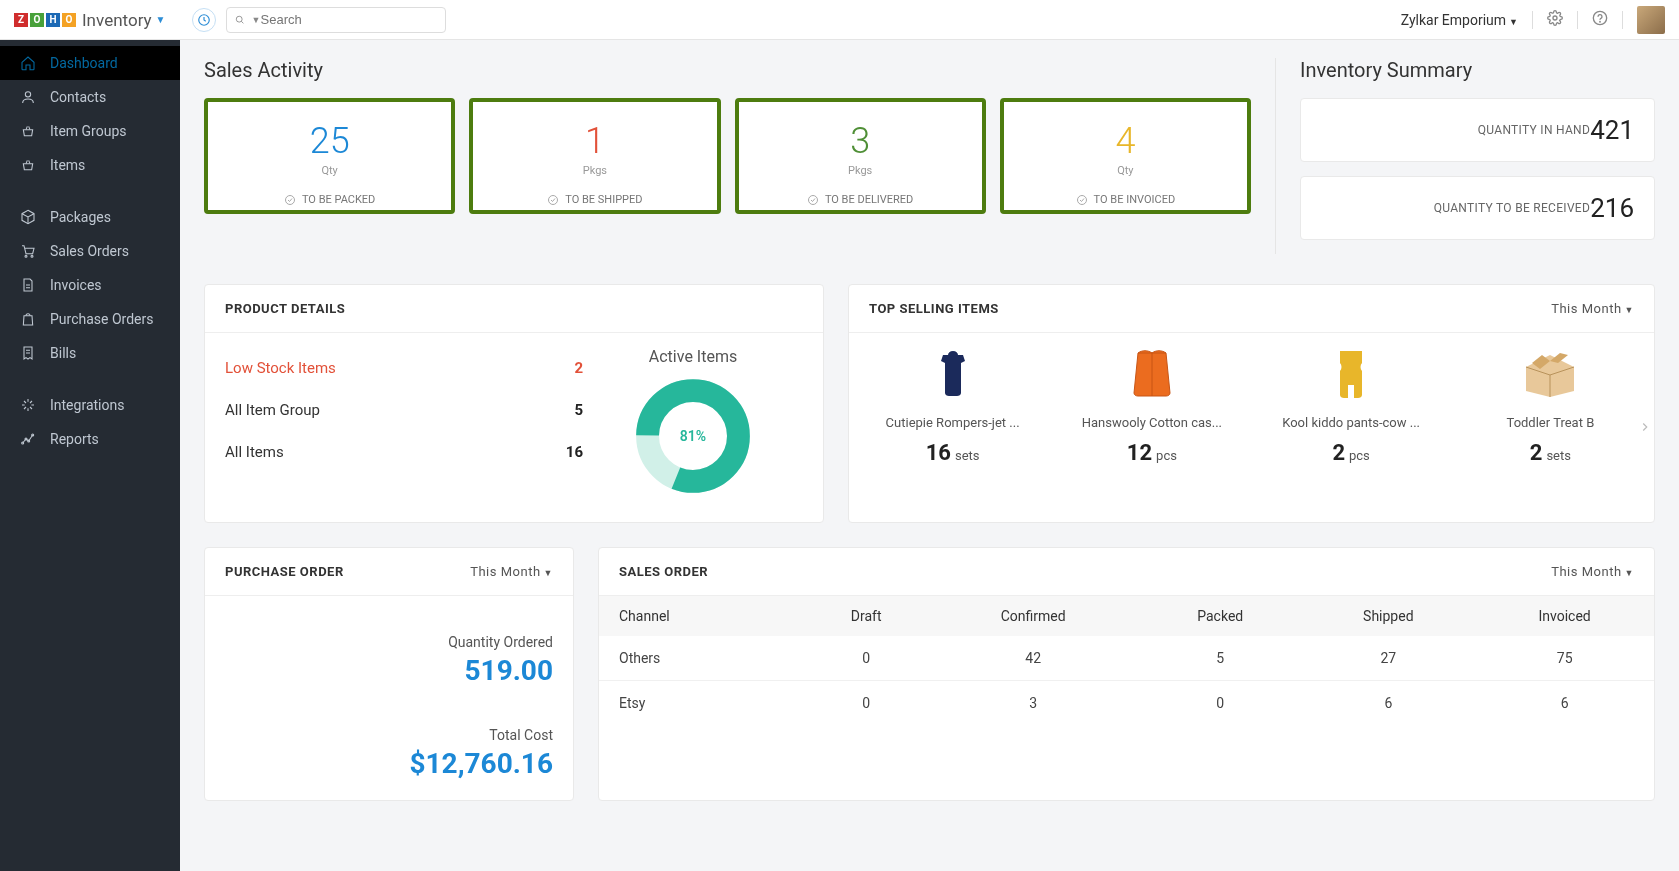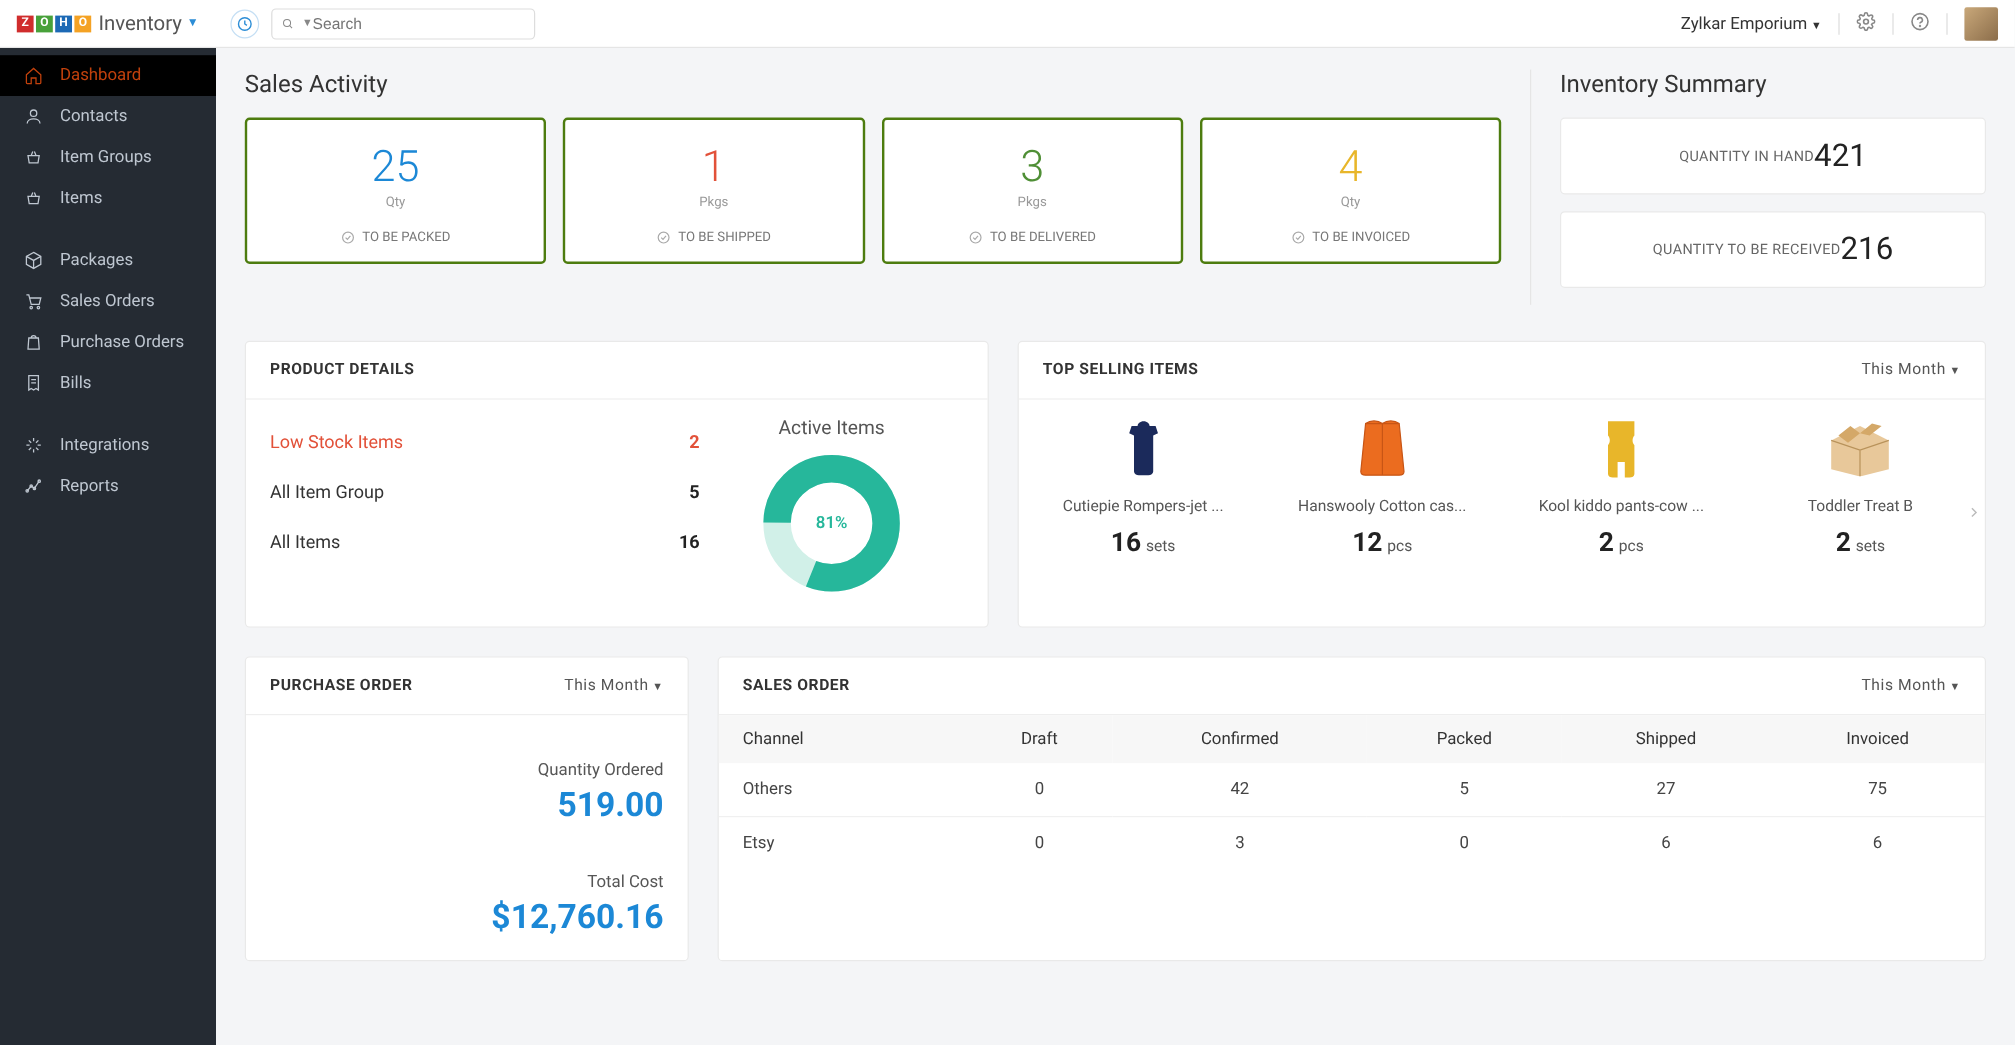--- a/index.html
+++ b/index.html
@@ -16,33 +16,33 @@
 .searchbox input{border:none;outline:none;flex:1;font-size:13px;color:#333}
 .top-right{margin-left:auto;display:flex;align-items:center;gap:14px}
 .org{color:#333;font-size:14px}
 .top-icon{color:#888;cursor:pointer}
 .divider{width:1px;height:18px;background:#ddd}
 .avatar{width:28px;height:28px;background:linear-gradient(135deg,#c9a87a,#8b6d4a);border-radius:2px}
 .shell{display:flex;min-height:calc(100vh - 40px)}
 .sidebar{width:180px;background:#252b33;color:#bfc7d1;padding-top:6px}
 .nav-group{margin-bottom:18px}
 .nav-item{height:34px;display:flex;align-items:center;padding:0 20px;gap:14px;cursor:pointer;font-size:14px}
-.nav-item.active{background:#000;color:#c2410c}
+.nav-item.active{background:#000;color:#0369a1}
 .nav-item svg{width:16px;height:16px}
 .main{flex:1;padding:18px 24px}
 .row1{display:flex;gap:24px;margin-bottom:30px}
 .sales-activity{flex:1}
 .sec-title{font-size:20px;font-weight:400;color:#333;margin-bottom:16px}
 .activity-cards{display:flex;gap:14px}
-.act-card{flex:1;background:#fff;border:2px solid #4d7c0f;border-radius:4px;padding:18px 8px 14px;text-align:center}
+.act-card{flex:1;background:#fff;border:4px solid #4d7c0f;border-radius:4px;padding:18px 8px 4px;text-align:center}
 .act-num{font-size:36px;font-weight:300}
 .act-unit{font-size:11px;color:#999;margin-top:2px}
 .act-status{font-size:11px;color:#777;margin-top:16px;display:flex;align-items:center;justify-content:center;gap:6px}
 .inv-summary{width:380px;border-left:1px solid #e5e5e5;padding-left:24px}
-.inv-row{background:#fff;border:1px solid #e9e9e9;border-radius:4px;padding:16px 20px;display:flex;align-items:center;justify-content:center;margin-bottom:14px}
+.inv-row{background:#fff;border:1px solid #e9e9e9;border-radius:4px;padding:16px 20px;display:flex;align-items:center;justify-content:flex-end;margin-bottom:14px}
 .inv-label{font-size:12px;color:#666;letter-spacing:.3px}
 .inv-val{font-size:26px;font-weight:400;color:#222}
 .row2{display:flex;gap:24px;margin-bottom:24px}
 .panel{background:#fff;border:1px solid #e9e9e9;border-radius:4px}
 .panel-hd{padding:16px 20px;font-size:13px;font-weight:700;letter-spacing:.5px;color:#333;display:flex;align-items:center;justify-content:space-between}
 .period{font-size:13px;color:#555;font-weight:400;cursor:pointer}
 .product-details{width:620px}
 .pd-body{display:flex;padding:14px 20px 26px;border-top:1px solid #eee}
 .pd-list{flex:1}
 .pd-row{display:flex;justify-content:space-between;padding:12px 0;font-size:15px}
@@ -167,20 +167,27 @@
         <div class="nav-item">
           <svg viewBox="0 0 24 24" fill="none" stroke="currentColor" stroke-width="1.6">
             <circle cx="9" cy="20" r="1.5"></circle>
             <circle cx="18" cy="20" r="1.5"></circle>
             <path d="M3 4h3l3 12h10l2-8H7"></path>
           </svg>
           <span>Sales Orders</span>
         </div>
         <div class="nav-item">
           <svg viewBox="0 0 24 24" fill="none" stroke="currentColor" stroke-width="1.6">
+            <path d="M6 3h9l3 3v15H6z"></path>
+            <path d="M9 12h6M9 16h6"></path>
+          </svg>
+          <span>Invoices</span>
+        </div>
+        <div class="nav-item">
+          <svg viewBox="0 0 24 24" fill="none" stroke="currentColor" stroke-width="1.6">
             <path d="M6 7h12l1 14H5z"></path>
             <path d="M9 7a3 3 0 0 1 6 0"></path>
           </svg>
           <span>Purchase Orders</span>
         </div>
         <div class="nav-item">
           <svg viewBox="0 0 24 24" fill="none" stroke="currentColor" stroke-width="1.6">
             <path d="M6 3h12v18l-3-2-3 2-3-2-3 2z"></path>
             <path d="M9 8h6M9 12h6"></path>
           </svg>

